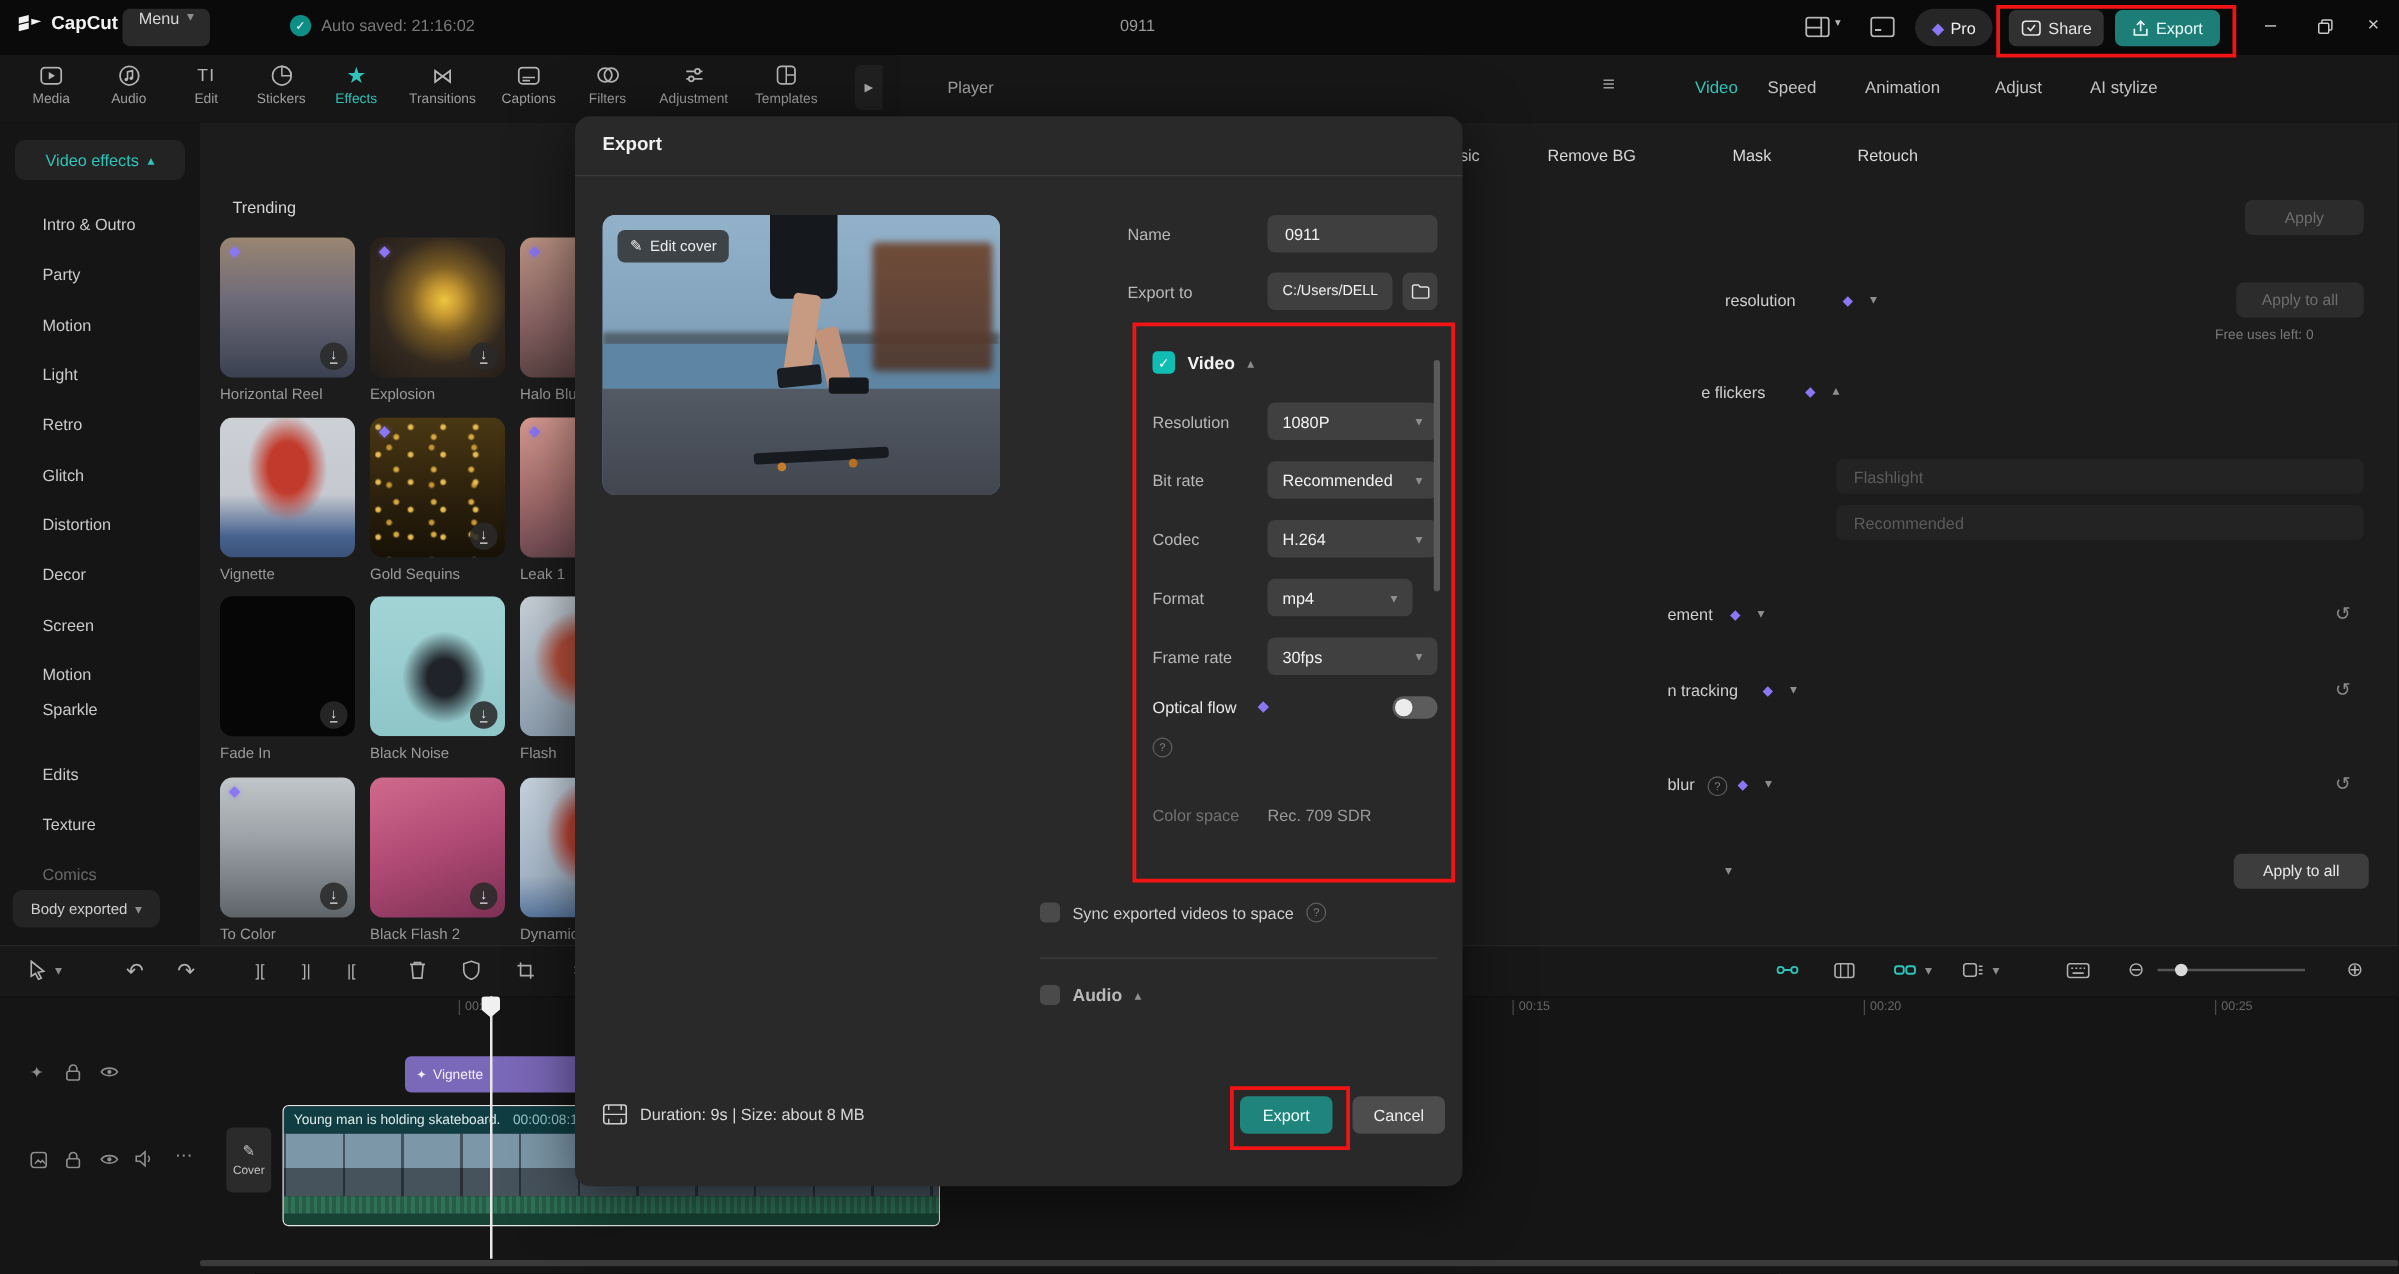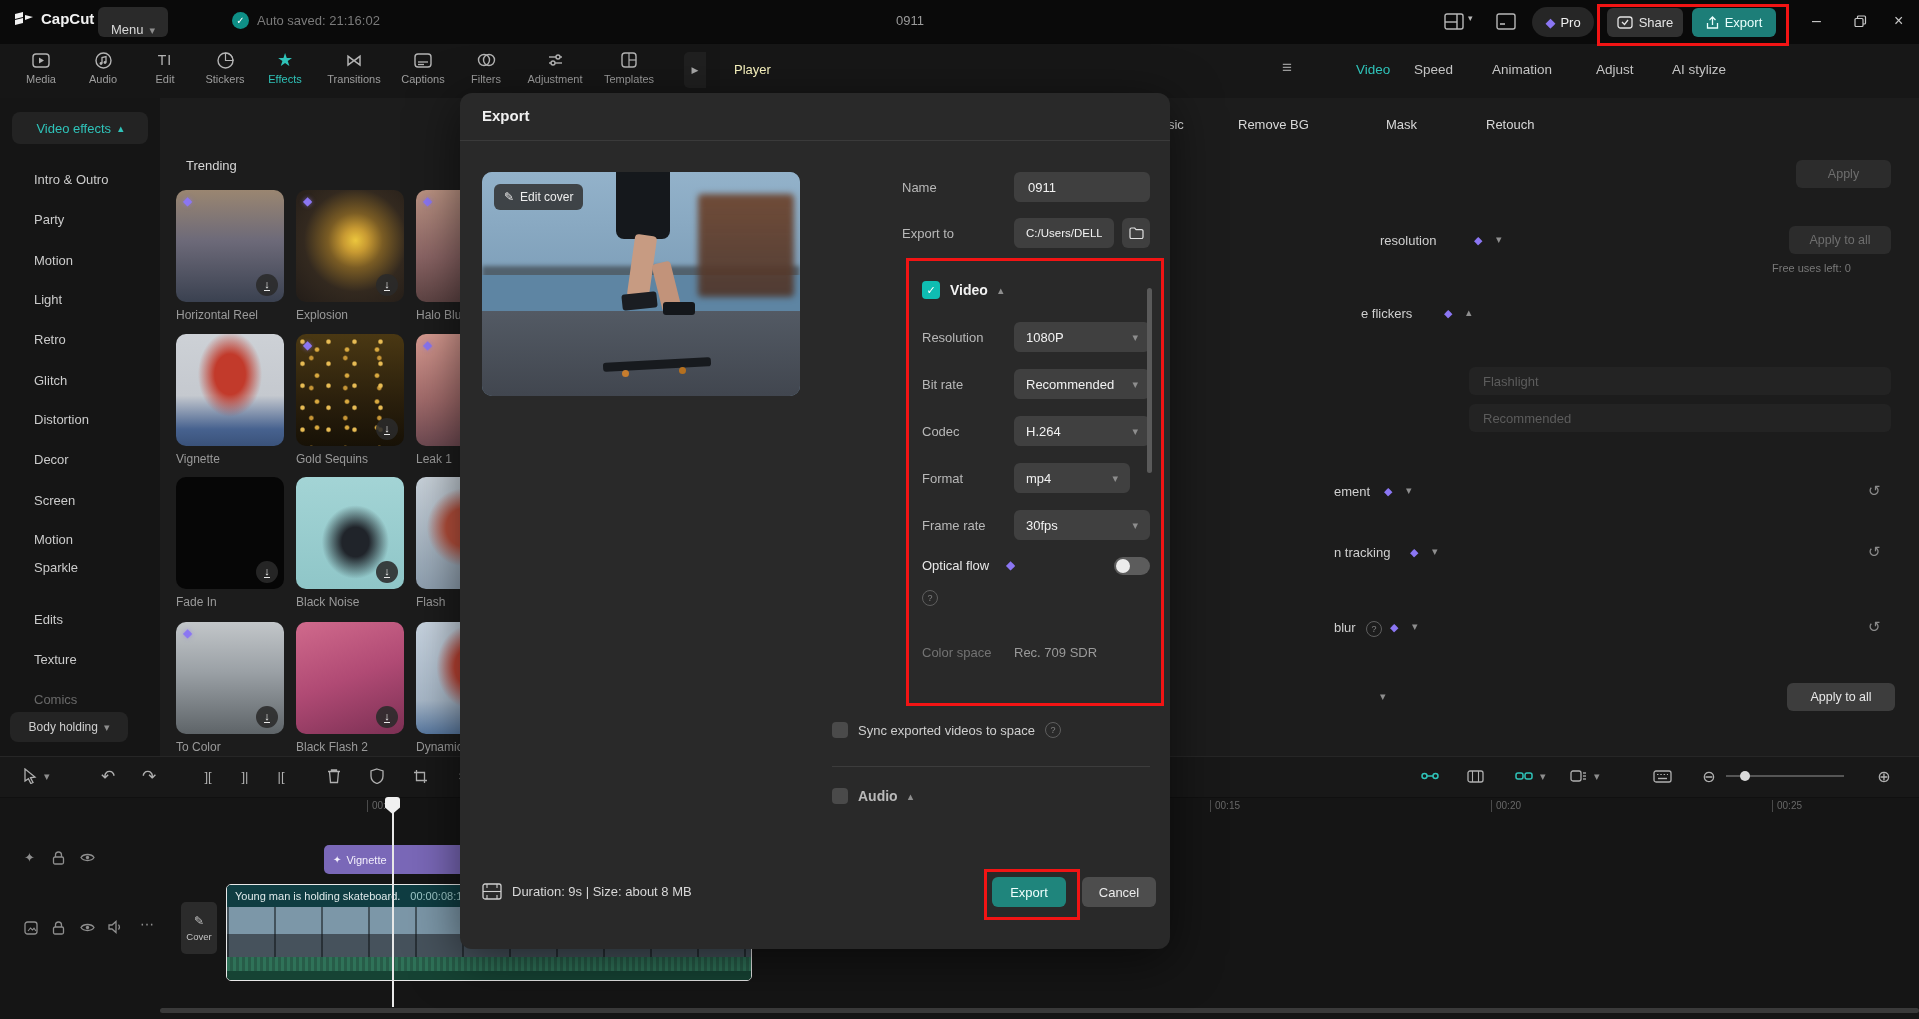--- a/index.html
+++ b/index.html
@@ -4,21 +4,21 @@
 <style>
   html,body{margin:0;padding:0;background:#000;}
   .screen{position:relative;width:1919px;height:1019px;overflow:hidden;background:#141414;
           font-family:"Liberation Sans",sans-serif;color:#ddd;-webkit-font-smoothing:antialiased;}
   .ab{position:absolute;}
   .row{display:flex;align-items:center;}
 
   
   .topbar{left:0;top:0;width:1919px;height:44px;background:#0a0a0a;}
   .logo{left:14px;top:10px;display:flex;align-items:center;gap:7px;color:#f2f2f2;font-weight:bold;font-size:15px;}
-  .menu-btn{left:98px;top:7px;width:70px;height:30px;background:#2a2a2a;border-radius:6px;display:flex;align-items:flex-end;justify-content:center;gap:6px;color:#d8d8d8;font-size:13px;}
+  .menu-btn{left:98px;top:7px;width:70px;height:30px;background:#2a2a2a;border-radius:6px;display:flex;align-items:flex-start;justify-content:center;gap:6px;color:#d8d8d8;font-size:13px;}
   .autosave{left:232px;top:12px;display:flex;align-items:center;gap:8px;color:#7a7a7a;font-size:13px;}
   .save-check{width:17px;height:17px;border-radius:50%;background:#0e8f86;color:#fff;font-size:10px;display:flex;align-items:center;justify-content:center;}
   .doc-title{left:0;top:13px;width:1820px;text-align:center;color:#9a9a9a;font-size:13px;}
   .pro-badge{left:1532px;top:7px;width:62px;height:30px;background:#262626;border-radius:15px;display:flex;align-items:center;justify-content:center;gap:5px;color:#eee;font-size:13px;}
   .diamond{color:#8b76f3;font-style:normal;}
   .share-btn{left:1607px;top:8px;width:76px;height:29px;background:#313131;border-radius:6px;display:flex;align-items:center;justify-content:center;gap:6px;color:#e4e4e4;font-size:13px;}
   .export-top-btn{left:1692px;top:8px;width:84px;height:29px;background:#1d7e78;border-radius:6px;display:flex;align-items:center;justify-content:center;gap:6px;color:#eafffd;font-size:13px;}
   .win-ctl{top:12px;color:#c9c9c9;font-size:16px;line-height:18px;}
 
   
@@ -54,21 +54,21 @@
   .t5{background:linear-gradient(180deg,#d79a90 0%,#a06a6a 60%,#6e4a52 100%);}
   .t6{background:#060606;}
   .t7{background:radial-gradient(ellipse at 55% 58%,#20242a 0%,#20242a 16%,rgba(0,0,0,0) 40%),linear-gradient(180deg,#a3d4d5 0%,#8fc6c8 100%);}
   .t8{background:radial-gradient(ellipse at 45% 45%,#b8503c 0%,#b8503c 22%,rgba(0,0,0,0) 45%),linear-gradient(180deg,#c9d2da 0%,#8fa0b0 100%);}
   .t9{background:linear-gradient(180deg,#c2c6c9 0%,#9aa0a5 45%,#5e6468 100%);}
   .t10{background:linear-gradient(160deg,#d06a8c 0%,#b04a74 50%,#7c3054 100%);}
   .t11{background:radial-gradient(ellipse at 50% 40%,#bf4434 0%,#bf4434 20%,rgba(0,0,0,0) 44%),linear-gradient(180deg,#c8d4e0 0%,#a8b8c8 70%,#5878a0 100%);}
 
   
   .player-header{left:720px;top:44px;width:1199px;height:54px;background:#171717;border-bottom:1px solid #0c0c0c;}
-  .player-title{left:734px;top:62px;color:#fef9c3;font-size:13px;}
+  .player-title{left:758px;top:62px;color:#a3a3a3;font-size:13px;}
   .burger{left:1282px;top:58px;color:#9a9a9a;font-size:17px;}
   .insp-tab{top:62px;font-size:13.5px;color:#c4c4c4;}
   .insp-tab.active{color:#2fc3b9;}
   .inspector{left:1150px;top:98px;width:769px;height:658px;background:#1c1c1c;}
   .subtab{top:117px;font-size:13px;color:#d8d8d8;}
   .ghost-btn{background:#2c2c2c;border-radius:6px;color:#6e6e6e;font-size:12.5px;display:flex;align-items:center;justify-content:center;}
   .lit-btn{background:#3d3d3d;border-radius:6px;color:#e8e8e8;font-size:12.5px;display:flex;align-items:center;justify-content:center;}
   .insp-txt{color:#cfcfcf;font-size:13px;}
   .dim-field{background:#232323;border-radius:6px;display:flex;align-items:center;padding:0 14px;box-sizing:border-box;color:#5c5c5c;font-size:13px;}
   .chev{color:#8e8e8e;font-size:11px;}
@@ -281,21 +281,21 @@
   <div class="ab side-item" style="top:373px;">Glitch</div>
   <div class="ab side-item" style="top:412px;">Distortion</div>
   <div class="ab side-item" style="top:452px;">Decor</div>
   <div class="ab side-item" style="top:493px;">Screen</div>
   <div class="ab side-item" style="top:532px;">Motion</div>
   <div class="ab side-item" style="top:560px;">Sparkle</div>
   <div class="ab side-item" style="top:612px;">Edits</div>
   <div class="ab side-item" style="top:652px;">Texture</div>
   <div class="ab side-item" style="top:692px;opacity:.45;">Comics</div>
   <div class="ab side-footer">
-    <span>Body holding</span>
+    <span>Body exported</span>
     <span class="chev">▾</span>
   </div>
 
   <div class="ab fxpanel"></div>
   <div class="ab section-label">Trending</div>
 
   <div class="ab card" style="left:176px;top:190px;">
     <div class="thumb t0">
       <span class="badge">◆</span>
       <span class="dl">

